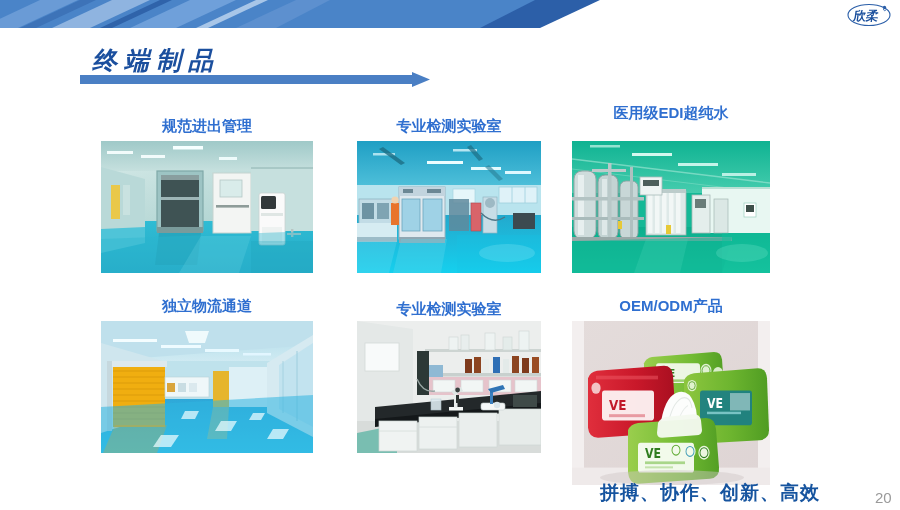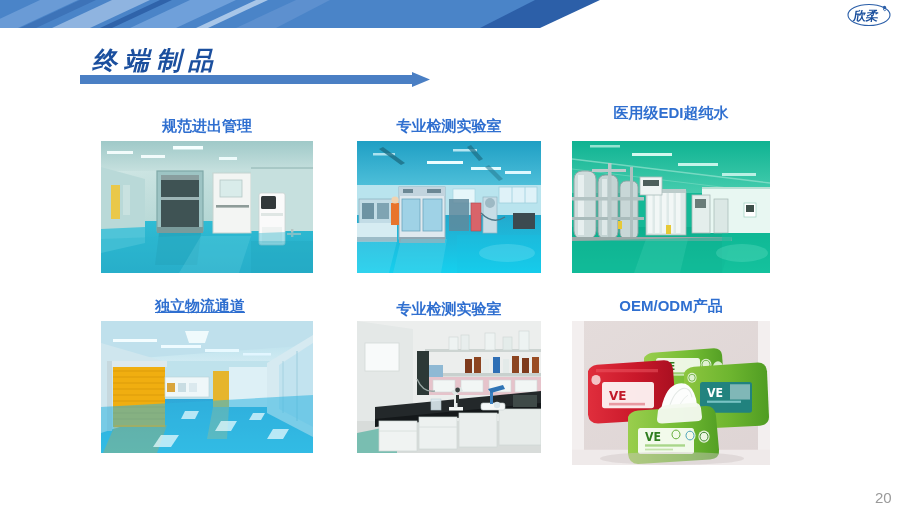--- a/index.html
+++ b/index.html
@@ -314,21 +314,21 @@
 
       <rect x="0" y="96" width="160" height="4" fill="#9aa9a8"></rect>
 
       <polygon points="0,100 160,96 150,132 0,132" fill="#0fb494" opacity="0.55"></polygon>
       <polygon points="74,98 116,98 108,132 62,132" fill="#42d2b4" opacity="0.3"></polygon>
       <rect x="150" y="92" width="48" height="40" fill="#12c09c" opacity="0.5"></rect>
       <ellipse cx="170" cy="112" rx="26" ry="9" fill="#6de0c6" opacity="0.3"></ellipse>
     </svg>
   </div>
 
-  <div class="cap" style="left:94px;top:297px;width:212px;text-decoration:underline;">独立物流通道</div>
+  <div class="cap" style="left:101px;top:297px;width:212px;">独立物流通道</div>
   <div class="cap" style="left:572px;top:297px;width:198px;">OEM/ODM产品</div>
   <div class="cap" style="left:357px;top:300px;width:184px;">专业检测实验室</div>
 
   <div class="photo" style="left:101px;top:321px;width:212px;height:132px;">
     <svg viewBox="0 0 212 132" preserveAspectRatio="none">
       <defs>
         <linearGradient id="p4ceil" x1="0" y1="0" x2="0" y2="1">
           <stop offset="0%" stop-color="#a9d9e8"></stop>
             <stop offset="100%" stop-color="#cfeaf2"></stop>
         </linearGradient>
@@ -457,21 +457,21 @@
 
       <rect x="124" y="82" width="24" height="7" rx="2" fill="#f4f7f7" stroke="#c8d2d1" stroke-width="0.6"></rect>
       <rect x="133" y="70" width="3" height="13" fill="#3a7fbf"></rect>
       <path d="M131 68 L146 64 L148 68 L134 72 Z" fill="#2f74b5"></path>
       <circle cx="140" cy="84" r="3.2" fill="#d9e6ec"></circle>
 
       <rect x="156" y="74" width="24" height="12" fill="#3f4a48"></rect>
     </svg>
   </div>
 
-  <div class="photo" style="left:572px;top:321px;width:198px;height:144px;">
+  <div class="photo" style="left:572px;top:321px;width:198px;height:164px;">
     <svg viewBox="0 0 198 132" preserveAspectRatio="none">
       <defs>
         <linearGradient id="p6bg" x1="0" y1="0" x2="1" y2="1">
           <stop offset="0%" stop-color="#e4dcdb"></stop>
             <stop offset="100%" stop-color="#ded4d4"></stop>
         </linearGradient>
         <linearGradient id="grnA" x1="0" y1="0" x2="1" y2="0">
           <stop offset="0%" stop-color="#8dc63f"></stop>
             <stop offset="55%" stop-color="#6db52f"></stop>
           <stop offset="100%" stop-color="#4f9c22"></stop>
@@ -544,15 +544,16 @@
           <circle cx="118" cy="105" r="4" fill="none" stroke="#3f9cb8" stroke-width="0.9"></circle>
           <circle cx="132" cy="106" r="5.6" fill="#f2faea" opacity="0.95"></circle>
           <circle cx="132" cy="106" r="4" fill="none" stroke="#2f7d1f" stroke-width="0.9"></circle>
         </g>
       </g>
 
       <ellipse cx="100" cy="126" rx="72" ry="6" fill="#cfc6c6" opacity="0.45"></ellipse>
     </svg>
   </div>
 
+  <div class="slogan">拼搏、协作、创新、高效</div>
   <div class="pagenum">20</div>
 
 </div>
 
 </body></html>

